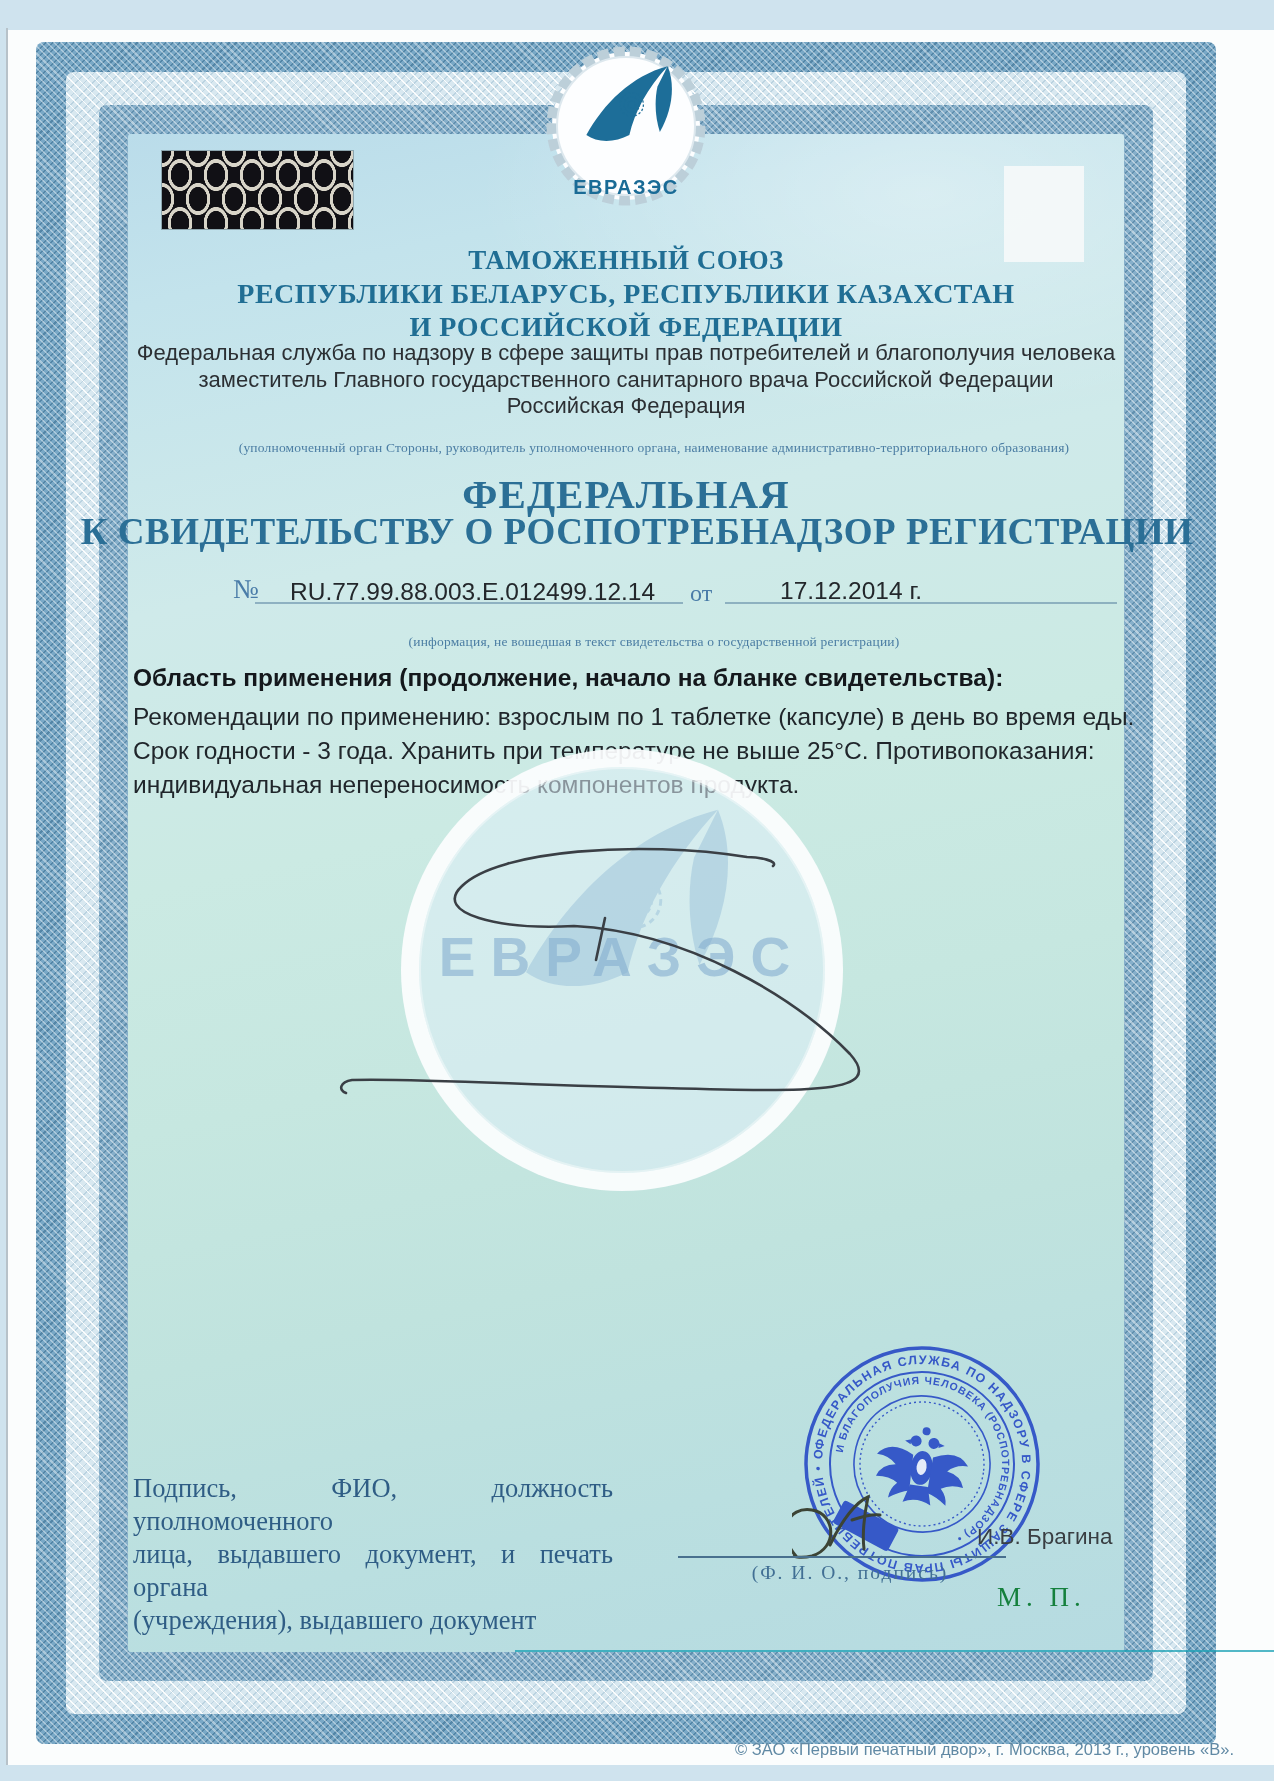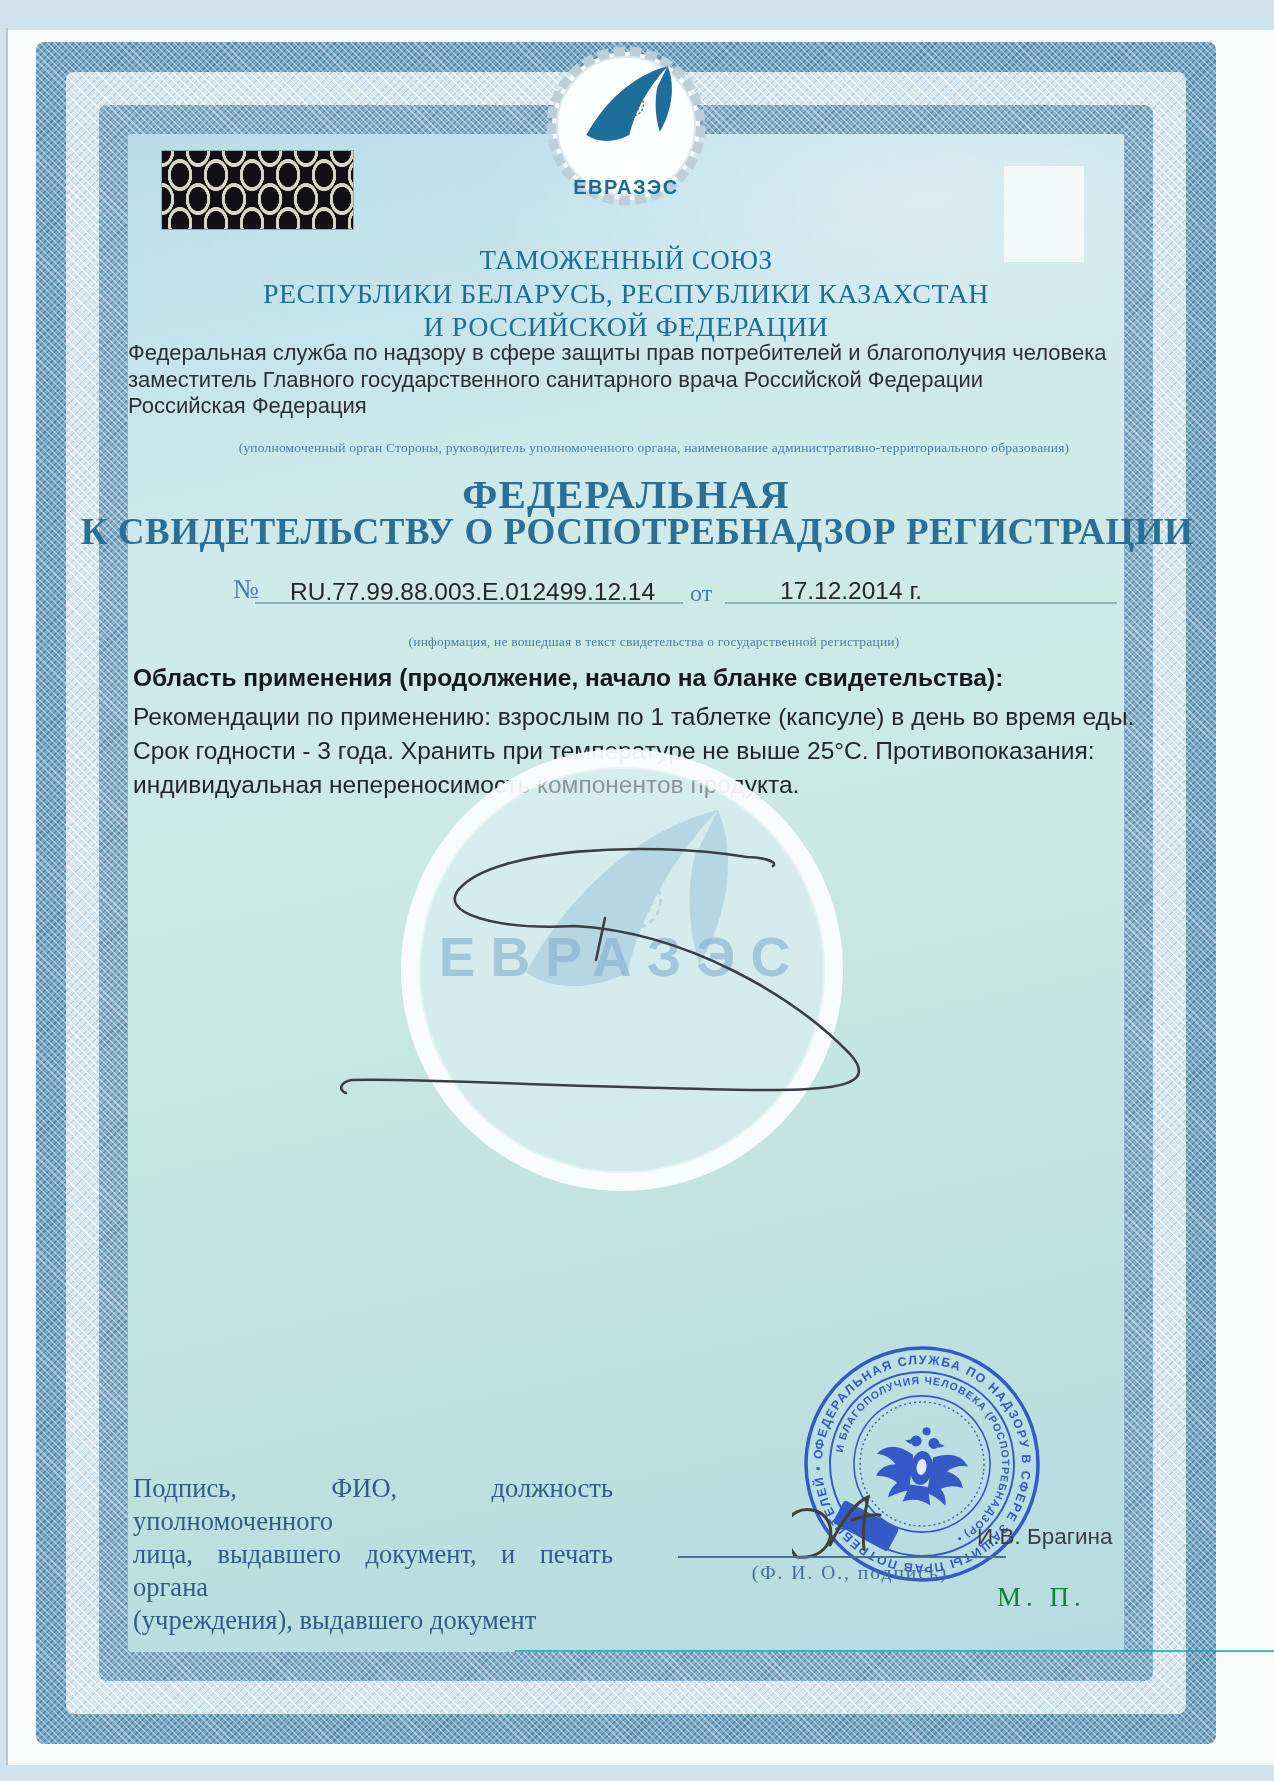--- a/index.html
+++ b/index.html
@@ -39,23 +39,23 @@
       radial-gradient(13px 17px at 0px 48px,  rgba(0,0,0,0) 9px, #d8d4c8 9.5px, #d8d4c8 12px, rgba(0,0,0,0) 12.5px),
       radial-gradient(13px 17px at 36px 48px, rgba(0,0,0,0) 9px, #d8d4c8 9.5px, #d8d4c8 12px, rgba(0,0,0,0) 12.5px);
     background-size:36px 48px;box-shadow:0 0 0 1px rgba(0,0,0,.25);}
   .white-patch{position:absolute;left:1004px;top:166px;width:80px;height:96px;background:rgba(246,250,249,.9);}
 
   
   .seal-top{position:absolute;left:542px;top:44px;width:168px;height:168px;}
 
   
   .hdr{position:absolute;left:128px;top:244px;width:996px;text-align:center;color:#206e94;}
-  .hdr .l{font-weight:normal;font-size:28px;line-height:33px;letter-spacing:.5px;}
+  .hdr .l{font-weight:bold;font-size:28px;line-height:33px;letter-spacing:.5px;}
   .hdr .l1{font-size:27px;}
-  .agency{position:absolute;left:128px;top:340px;width:996px;text-align:left;
+  .agency{position:absolute;left:128px;top:340px;width:996px;text-align:center;
     font-family:"Liberation Sans",sans-serif;font-size:22px;line-height:26.5px;color:#2b2f33;}
   .note-small{position:absolute;left:128px;width:996px;text-align:center;
     font-size:13.5px;color:#4b7da3;letter-spacing:.2px;padding-left:28px;}
   .note1{top:440px;}
   .note2{top:634px;}
 
   
   .title1{position:absolute;left:128px;top:470px;width:996px;text-align:center;
     font-size:41px;font-weight:bold;color:#2b6f96;letter-spacing:1px;}
   .title2{position:absolute;left:70px;top:510px;width:1134px;text-align:center;
@@ -230,14 +230,15 @@
       <path d="M-70 56 C-58 52 -50 50 -42 51"></path>
     </g>
   </svg>
 
   <div class="name">И.В. Брагина</div>
   <div class="sign-line"></div>
   <div class="fio-note">(Ф. И. О., подпись)</div>
   <div class="mp">М. П.</div>
 
   <div class="teal-line"></div>
+  <div class="footer">© ЗАО «Первый печатный двор»,  г. Москва,  2013 г., уровень «В».</div>
 
 </div>
 
 </body></html>

